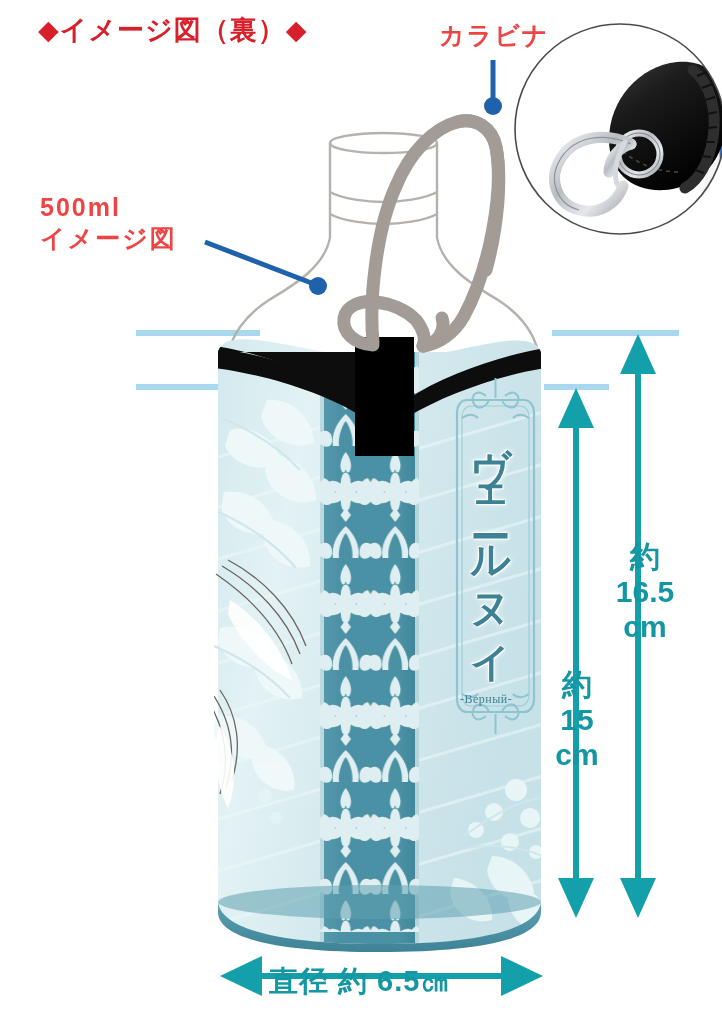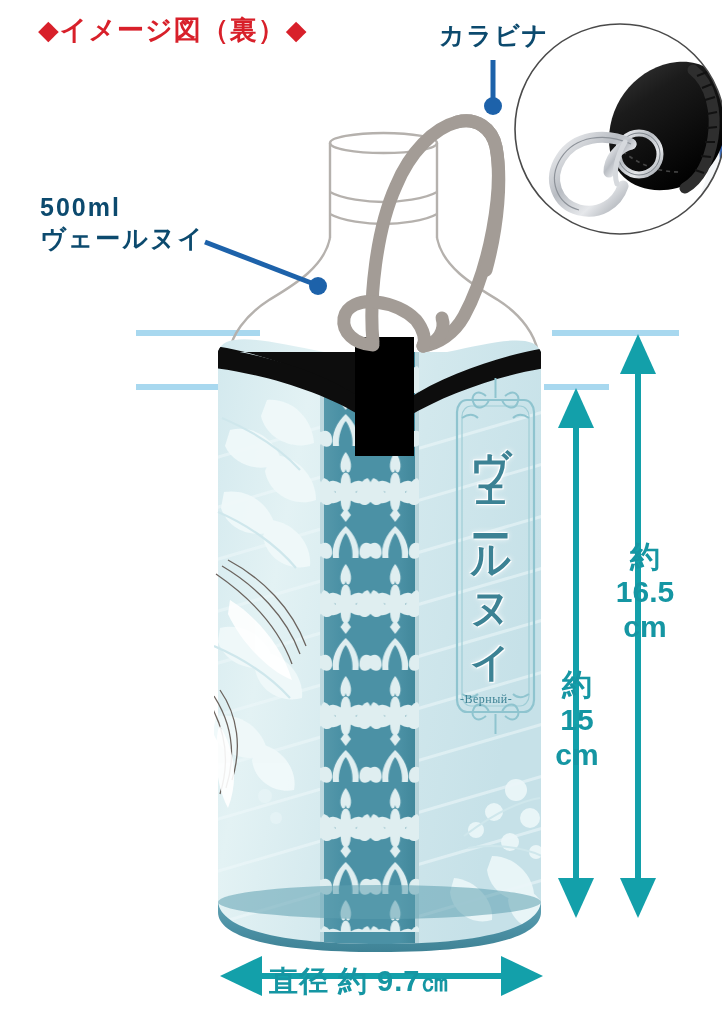--- a/index.html
+++ b/index.html
@@ -12,21 +12,21 @@
 
   
   .title{
     position:absolute;left:14px;top:12px;
     color:#d8202a;font-size:27px;font-weight:bold;letter-spacing:1px;
     white-space:nowrap;
   }
 
   
   .callout{
-    position:absolute;color:#0c4a6e;font-weight:bold;line-height:1.22;
+    position:absolute;color:#ef4444;font-weight:bold;line-height:1.22;
     white-space:pre;
   }
   .callout.bottle{left:16px;top:192px;font-size:25px;letter-spacing:2px;}
   .callout.carabiner{left:415px;top:20px;font-size:25px;letter-spacing:2px;}
 
   
   .dim{
     position:absolute;color:#1596a3;font-weight:bold;text-align:center;
     line-height:1.16;white-space:pre;
   }
@@ -347,30 +347,30 @@
           <path d="M118,122 C92,110 62,114 48,136 C34,158 44,182 66,188"></path>
         </g>
 
         <path d="M112,120 C104,134 100,150 104,162" fill="none" stroke="#d6d9dd" stroke-width="5" stroke-linecap="round"></path>
       </g>
       <circle cx="107" cy="107" r="105" fill="none" stroke="#4a4a4a" stroke-width="1.6"></circle>
     </svg>
   </div>
 
   <div class="callout bottle">500ml
-ヴェールヌイ</div>
+イメージ図</div>
   <div class="callout carabiner">カラビナ</div>
 
   <div class="dim d165">約
 16.5
 cm</div>
   <div class="dim d15">約
 15
 cm</div>
-  <div class="dim d65">直径 約 9.7㎝</div>
+  <div class="dim d65">直径 約 6.5㎝</div>
 
   <div style="position:absolute;left:449px;top:418px;width:46px;height:270px;
               writing-mode:vertical-rl;text-orientation:upright;
               color:#3c8294;font-size:40px;font-weight:bold;letter-spacing:3px;
               text-shadow:0 0 3px #ffffff,0 0 6px #ffffff,1px 1px 0 #ffffff,-1px -1px 0 #ffffff;">ヴェールヌイ</div>
   <div style="position:absolute;left:436px;top:692px;width:72px;
               color:#3c8294;font-size:12px;font-family:'Liberation Serif',serif;
               letter-spacing:0.5px;">-Верный-</div>
 </div>
 

